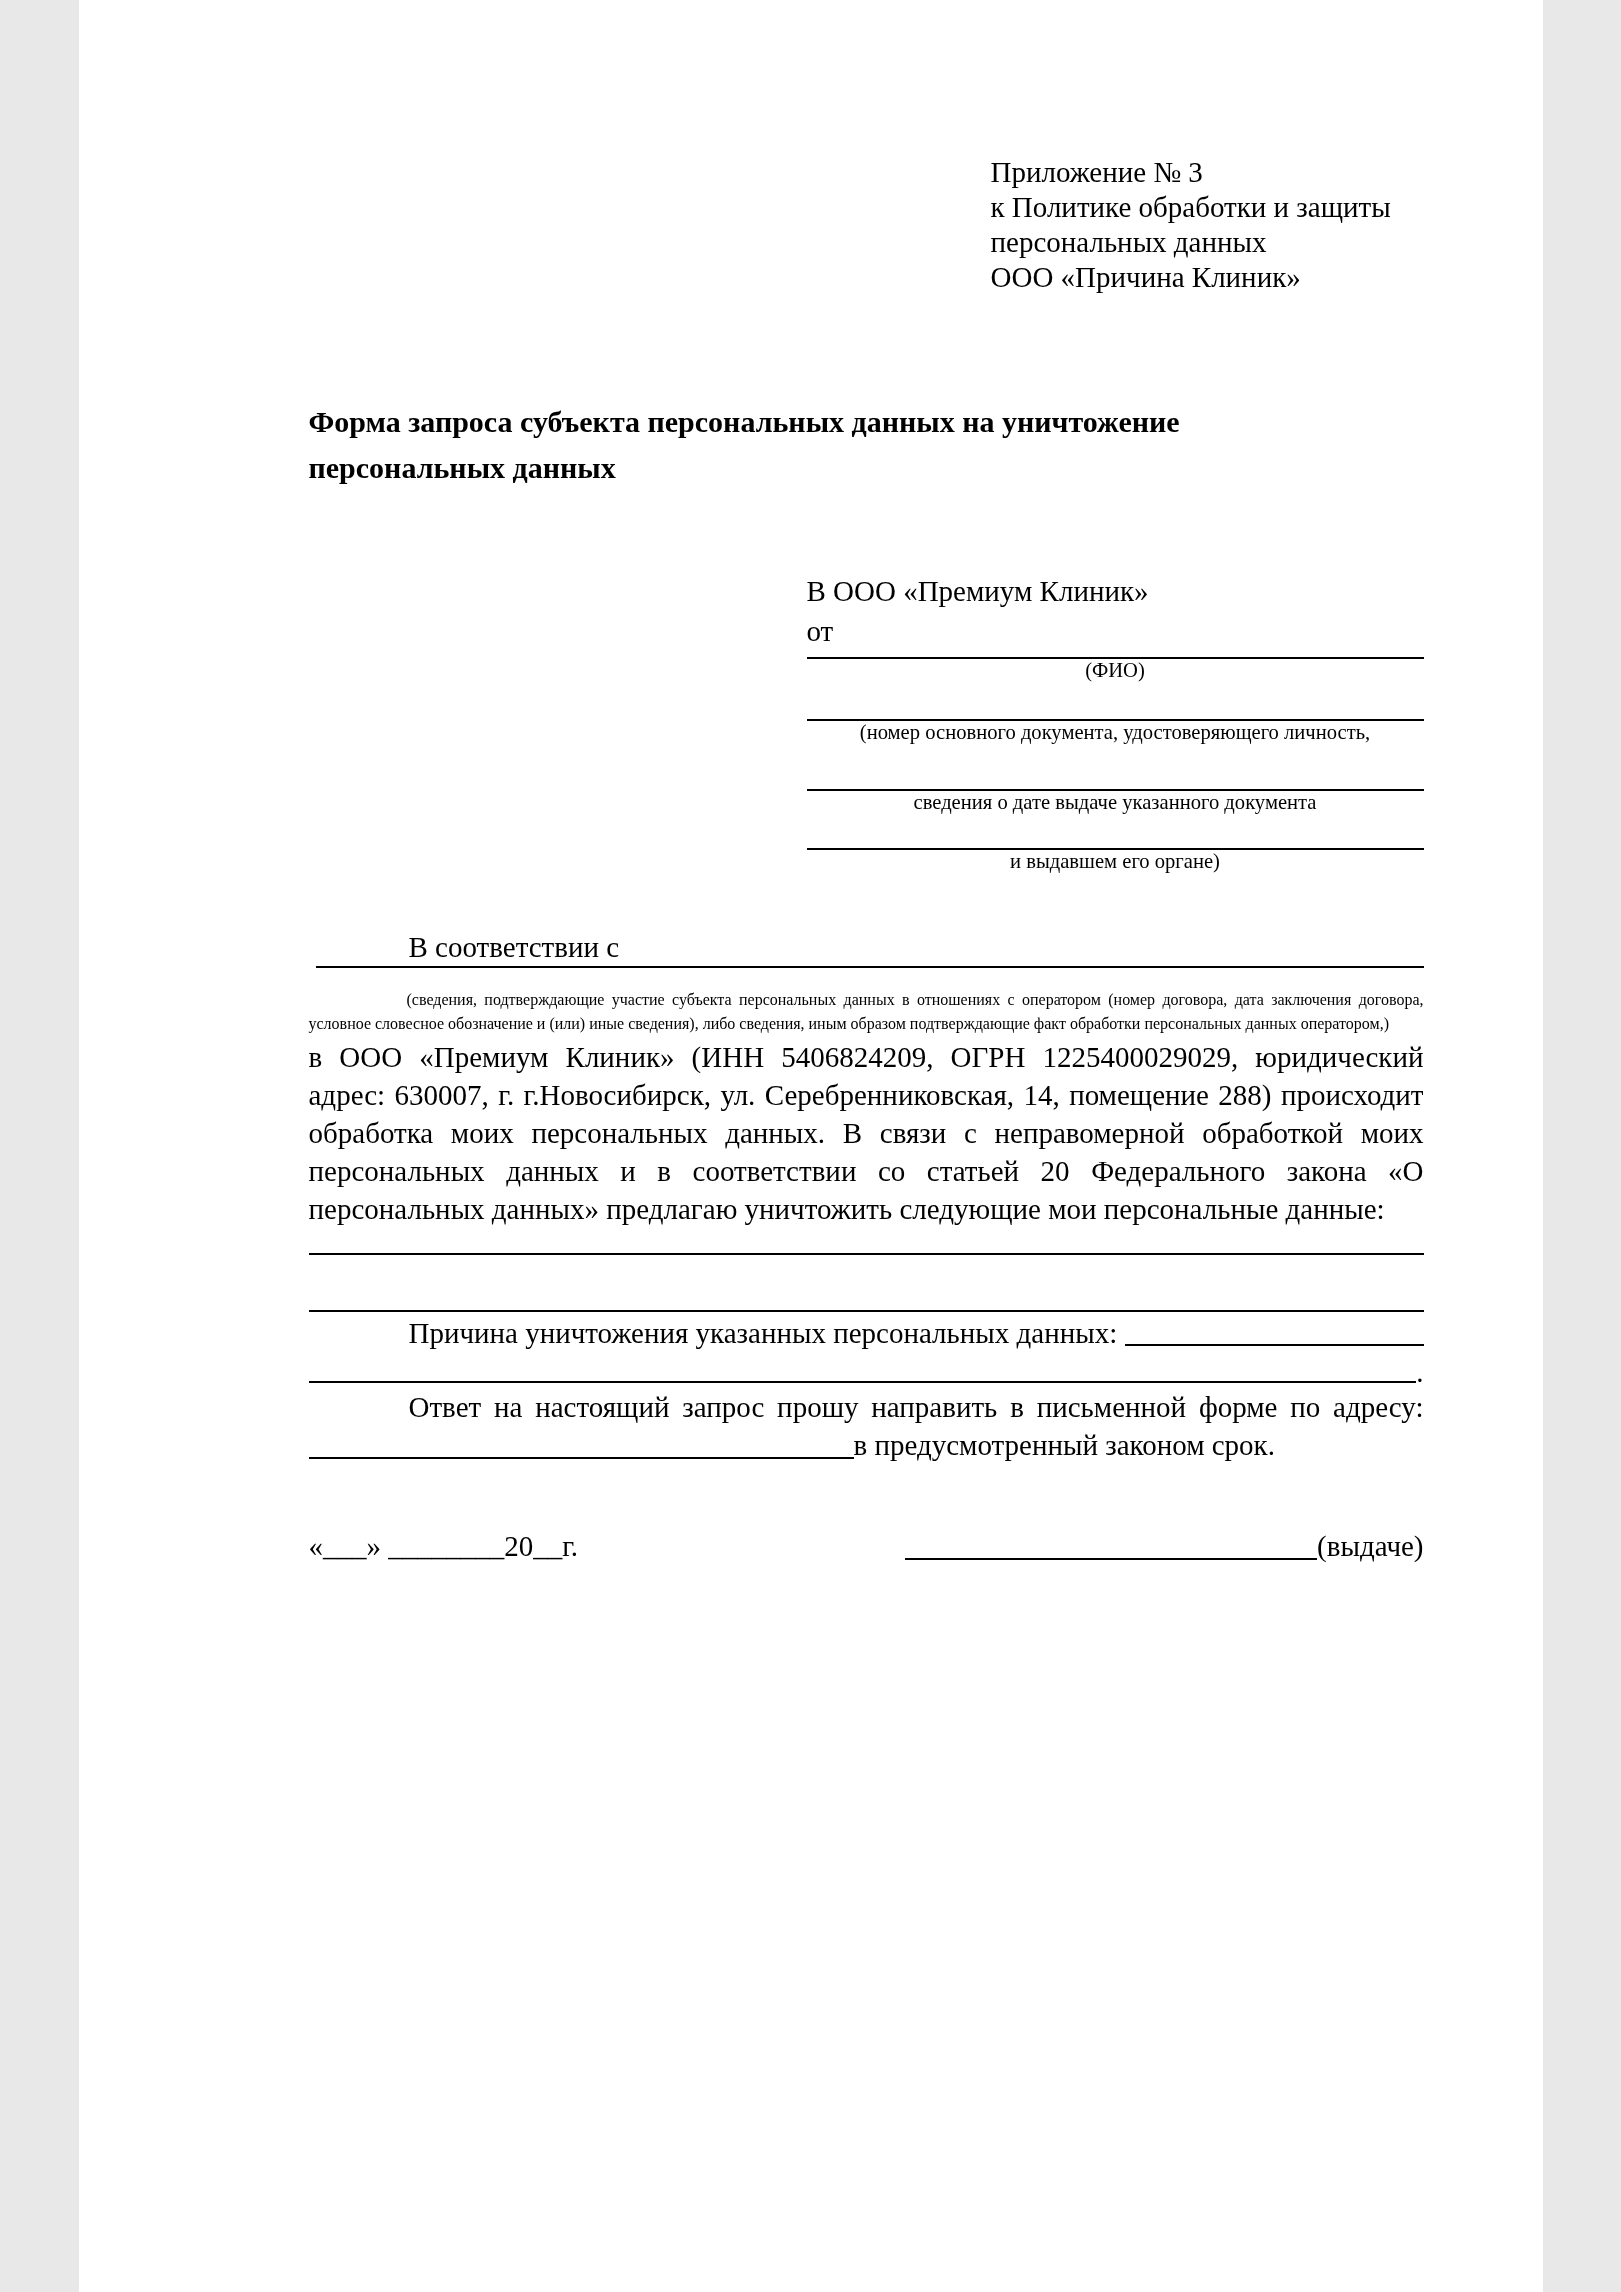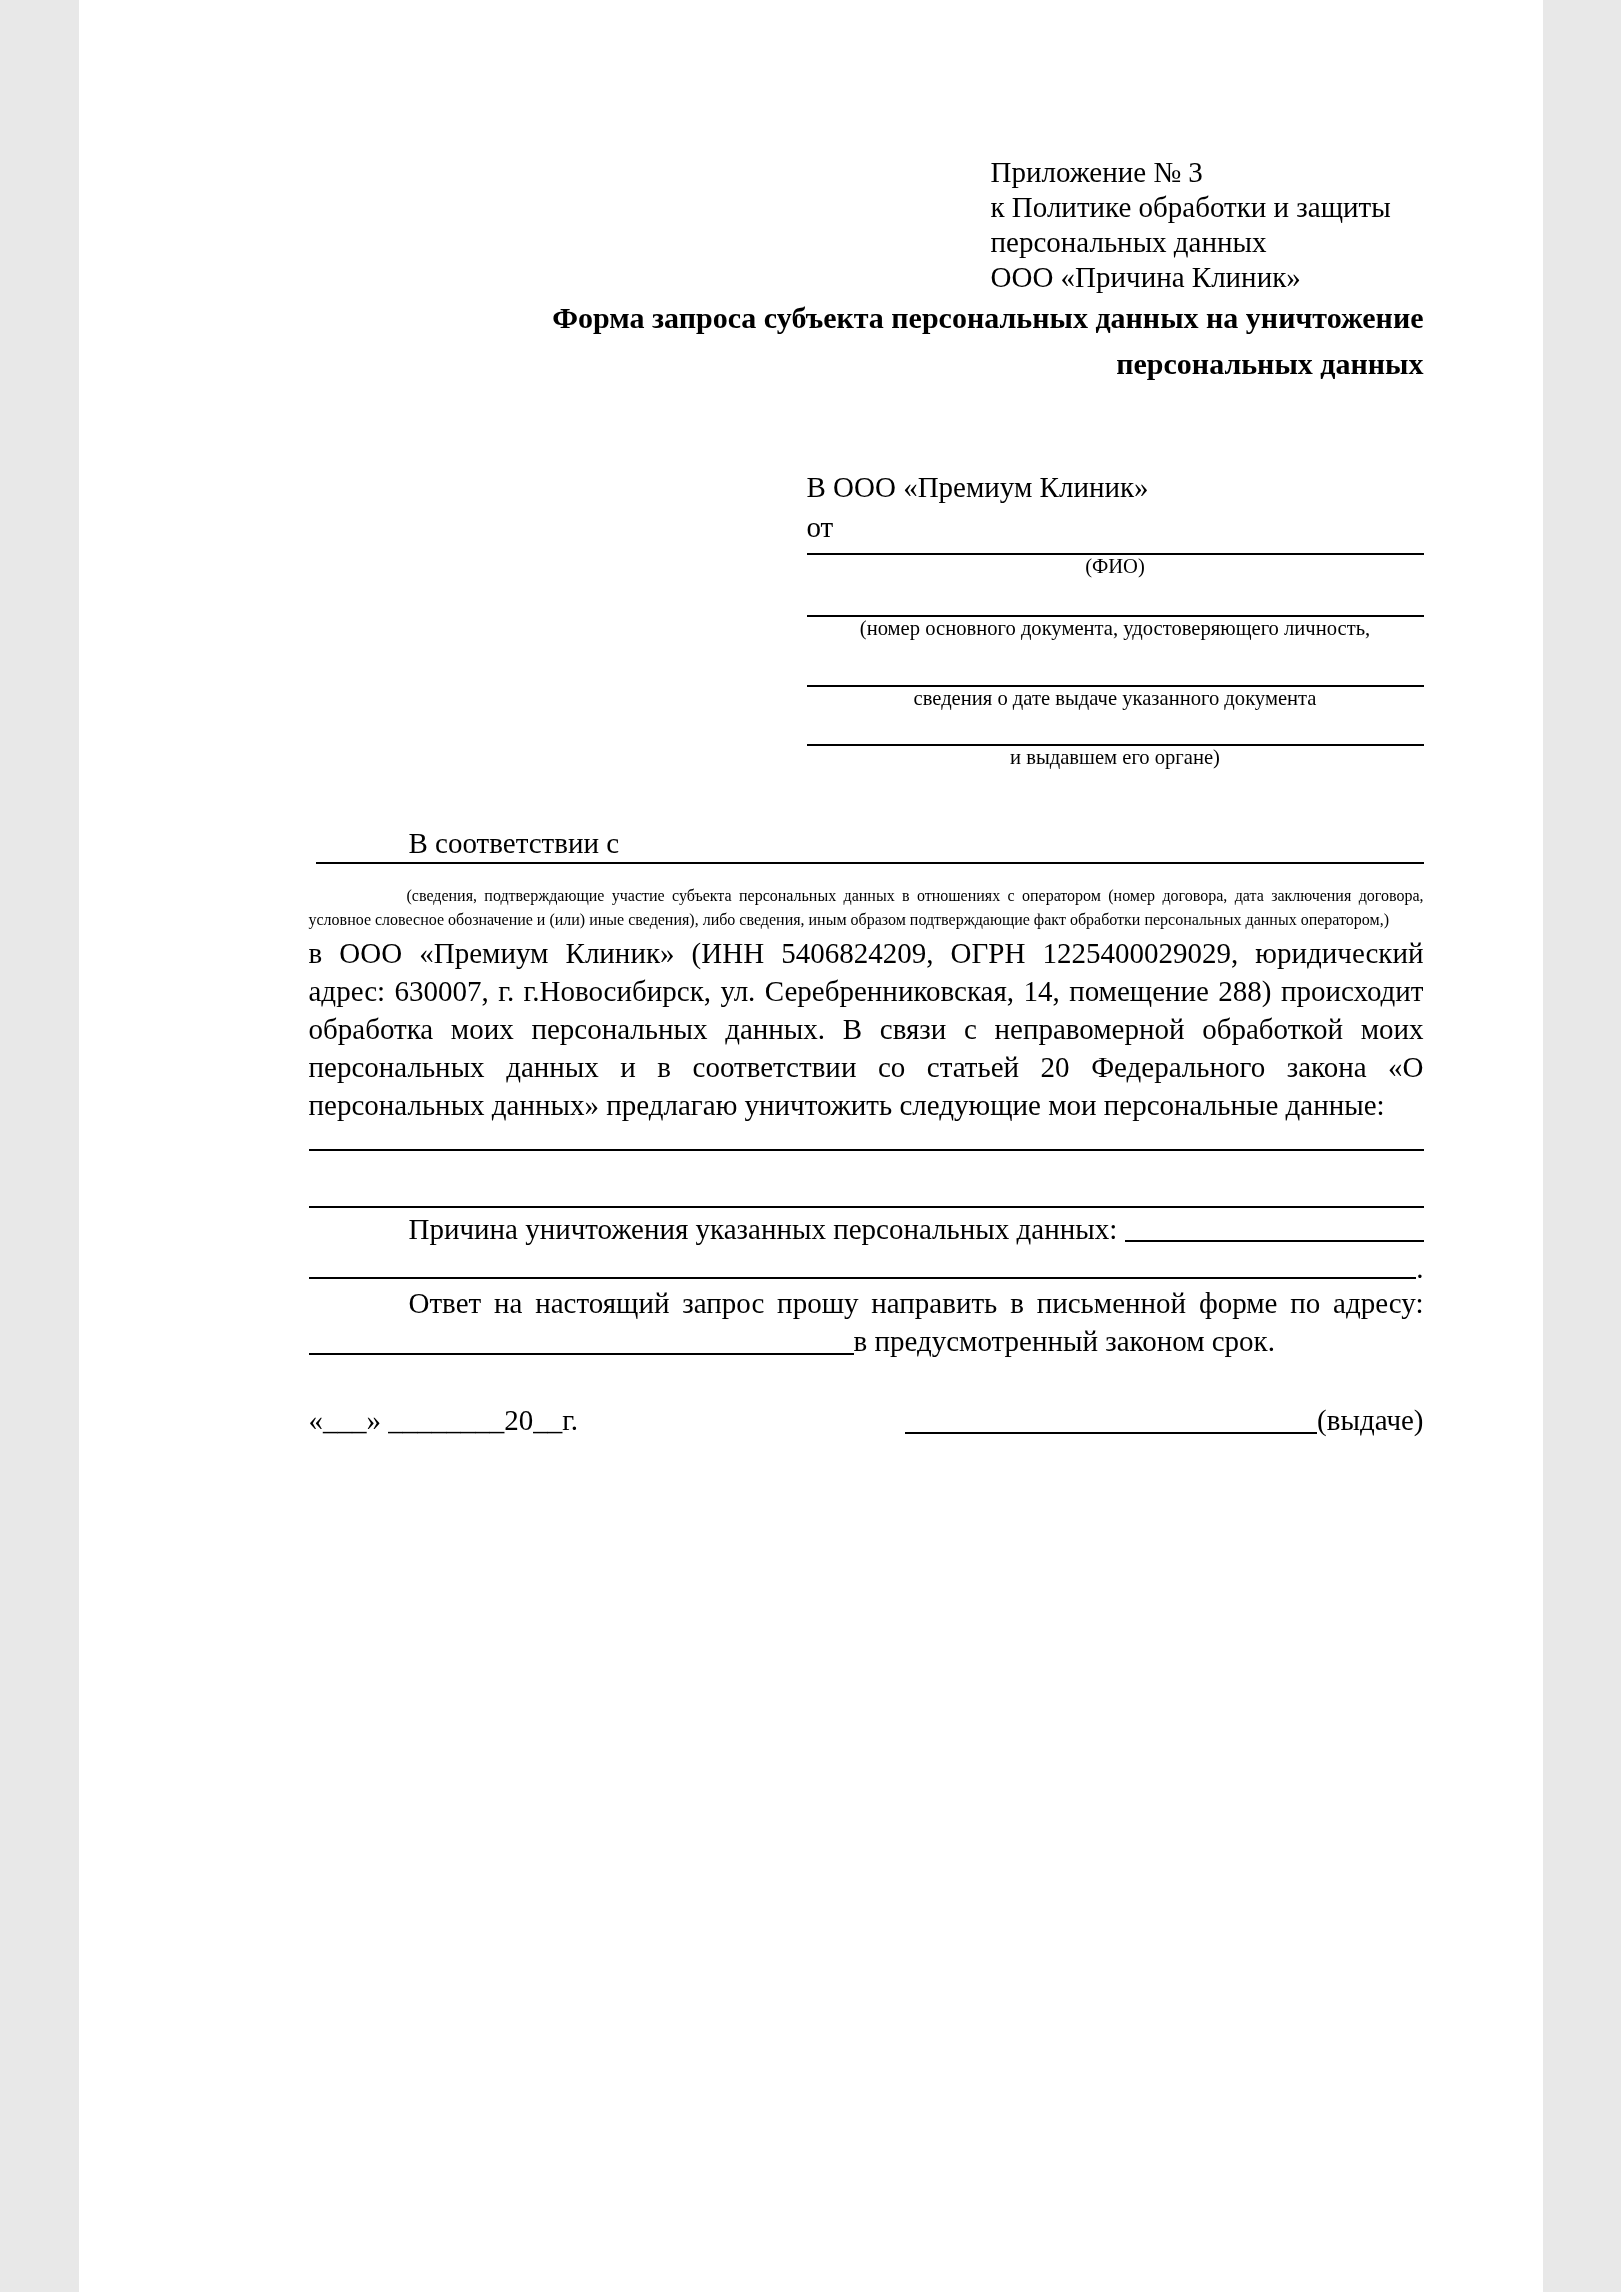--- a/index.html
+++ b/index.html
@@ -11,21 +11,21 @@
     color:#000000;
     font-family:"Liberation Serif", serif;
     font-size:29px;
     box-sizing:border-box;
     padding:155px 119px 0 230px;
   }
   
   .appendix { width:433px; margin-left:auto; line-height:35px; }
 
   
-  .title { text-align:right; font-weight:bold; font-size:30px; line-height:46px; }
+  .title { margin-top:104px; text-align:left; font-weight:bold; font-size:30px; line-height:46px; }
 
   
   .addressee { width:617px; margin-left:auto; margin-top:78px; }
   .addr-to   { line-height:44px; }
   .addr-from { line-height:37px; }
   .blank  { border-bottom:2.9px solid #000000; }
   .b1 { height:6.9px; }
   .b2 { height:37px; }
   .b3 { height:44px; }
   .b4 { height:34px; }
@@ -53,21 +53,21 @@
   
   .dotline { display:flex; align-items:flex-end; height:35px; }
   .dotline .fill { margin-left:0; margin-bottom:3.9px; }
   .dotline .dot { line-height:29px; }
 
   
   .addrline { display:flex; line-height:38px; }
   .addrline .seg { width:545px; border-bottom:2.9px solid #000000; margin-bottom:4.9px; }
 
   
-  .datesig { display:flex; justify-content:space-between; margin-top:42px; line-height:37px; }
+  .datesig { display:flex; justify-content:space-between; margin-top:64px; line-height:37px; }
   .sig { display:flex; }
   .sigline { width:412px; border-bottom:2px solid #000000; margin-bottom:4.9px; }
 </style>
 </head>
 <body>
 
 <div class="page">
 
   <div class="appendix">
     <div>Приложение № 3</div>

